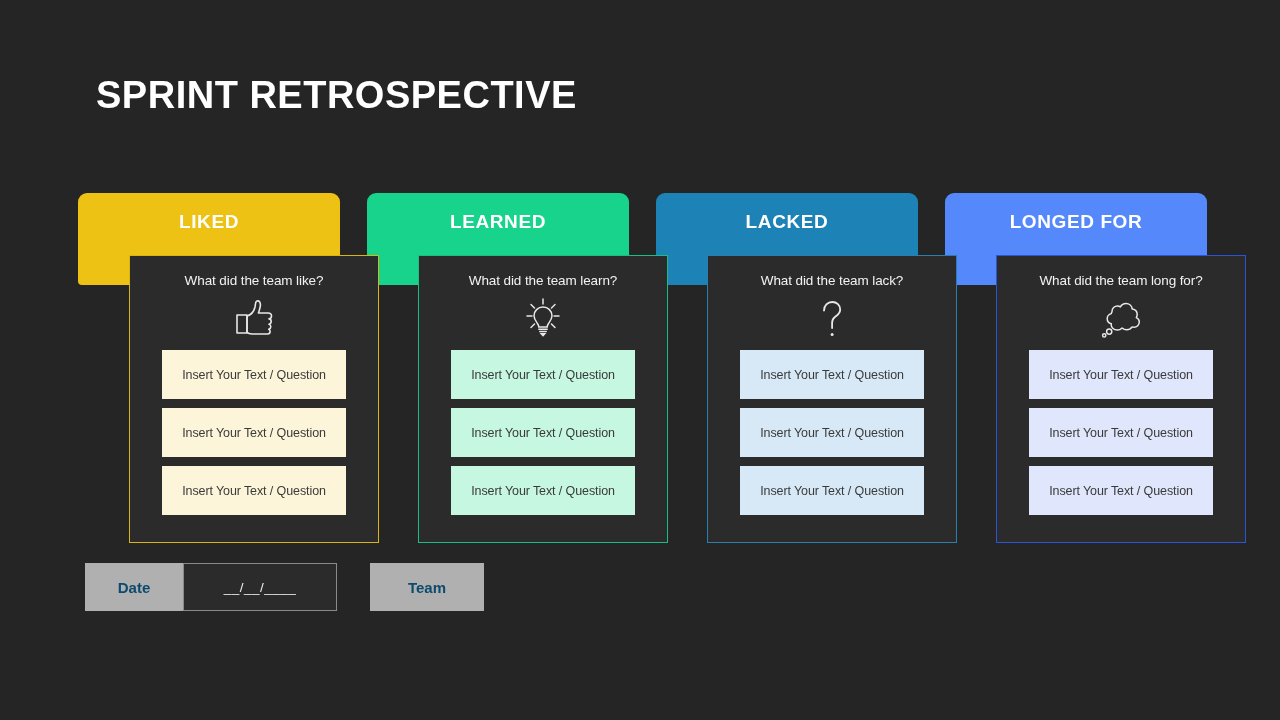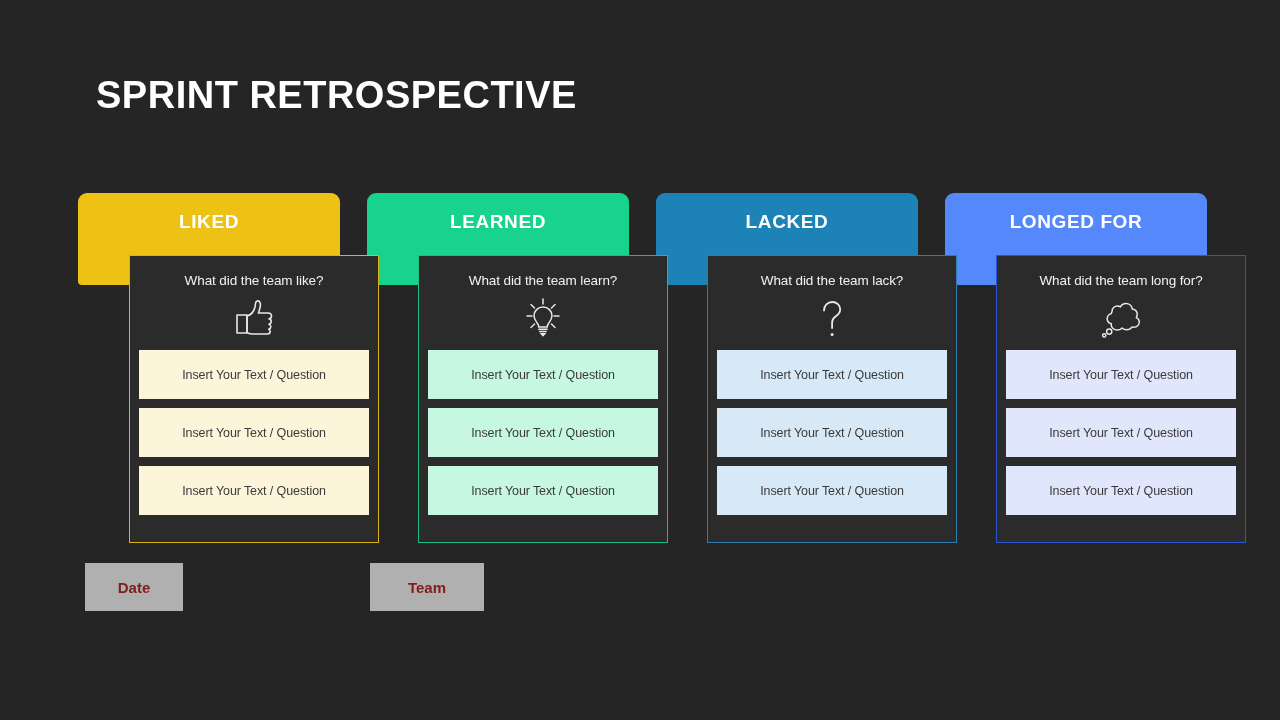--- a/index.html
+++ b/index.html
@@ -105,21 +105,21 @@
 
   .items {
     margin-top: 8px;
     width: 100%;
     display: flex;
     flex-direction: column;
     align-items: center;
     gap: 9px;
   }
   .item-box {
-    width: 230px;
+    width: 184px;
     height: 49px;
     display: flex;
     align-items: center;
     justify-content: center;
     font-size: 12.5px;
     color: #3a3a3a;
     letter-spacing: -0.1px;
     box-sizing: border-box;
   }
 
@@ -137,21 +137,21 @@
     height: 48px;
     display: flex;
     align-items: stretch;
     box-sizing: border-box;
   }
   .meta-bar.date-bar { left: 0; width: 252px; }
   .meta-bar.team-bar { left: 285px; width: 672px; border-radius: 14px; }
 
   .meta-label {
     background: #b0b0b0;
-    color: #7f1d1d;
+    color: #0c4a6e;
     font-size: 15px;
     font-weight: bold;
     display: flex;
     align-items: center;
     justify-content: center;
     box-sizing: border-box;
   }
   .date-bar .meta-label { width: 98px; }
   .team-bar .meta-label { width: 114px; }
 
@@ -264,17 +264,18 @@
         <div class="item-box" style="background:#e0e6fb">Insert Your Text / Question</div>
       </div>
     </div>
   </div>
 
 </div>
 
 <div class="meta-row">
   <div class="meta-bar date-bar">
     <div class="meta-label">Date</div>
+    <div class="meta-value">__/__/____</div>
   </div>
   <div class="meta-bar team-bar">
     <div class="meta-label">Team</div>
   </div>
 </div>
 
 </body></html>

